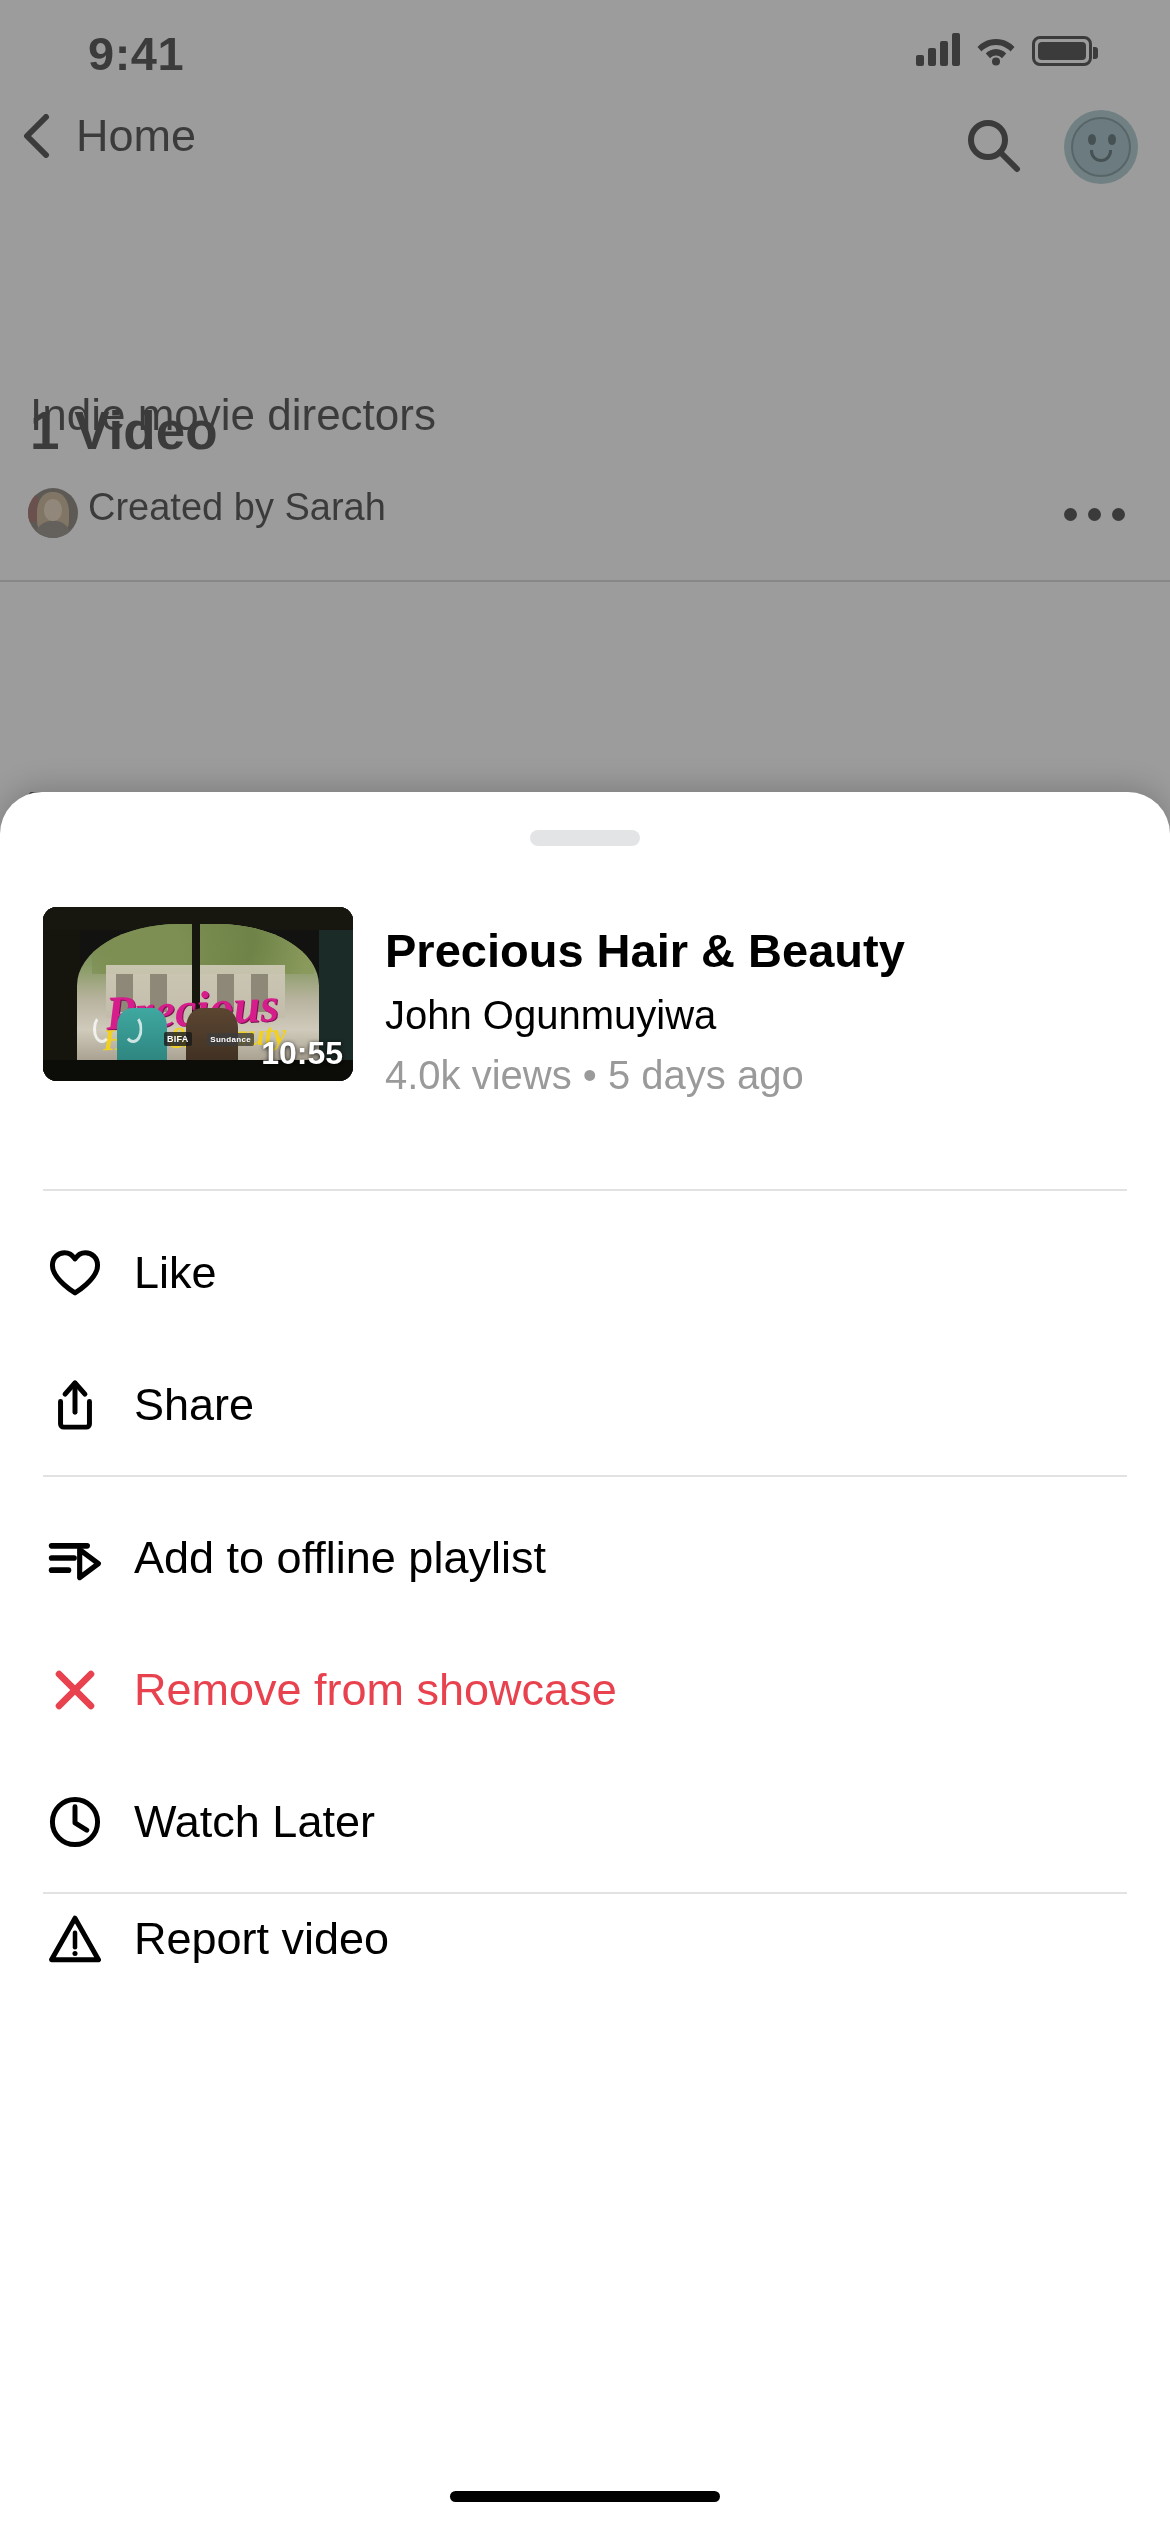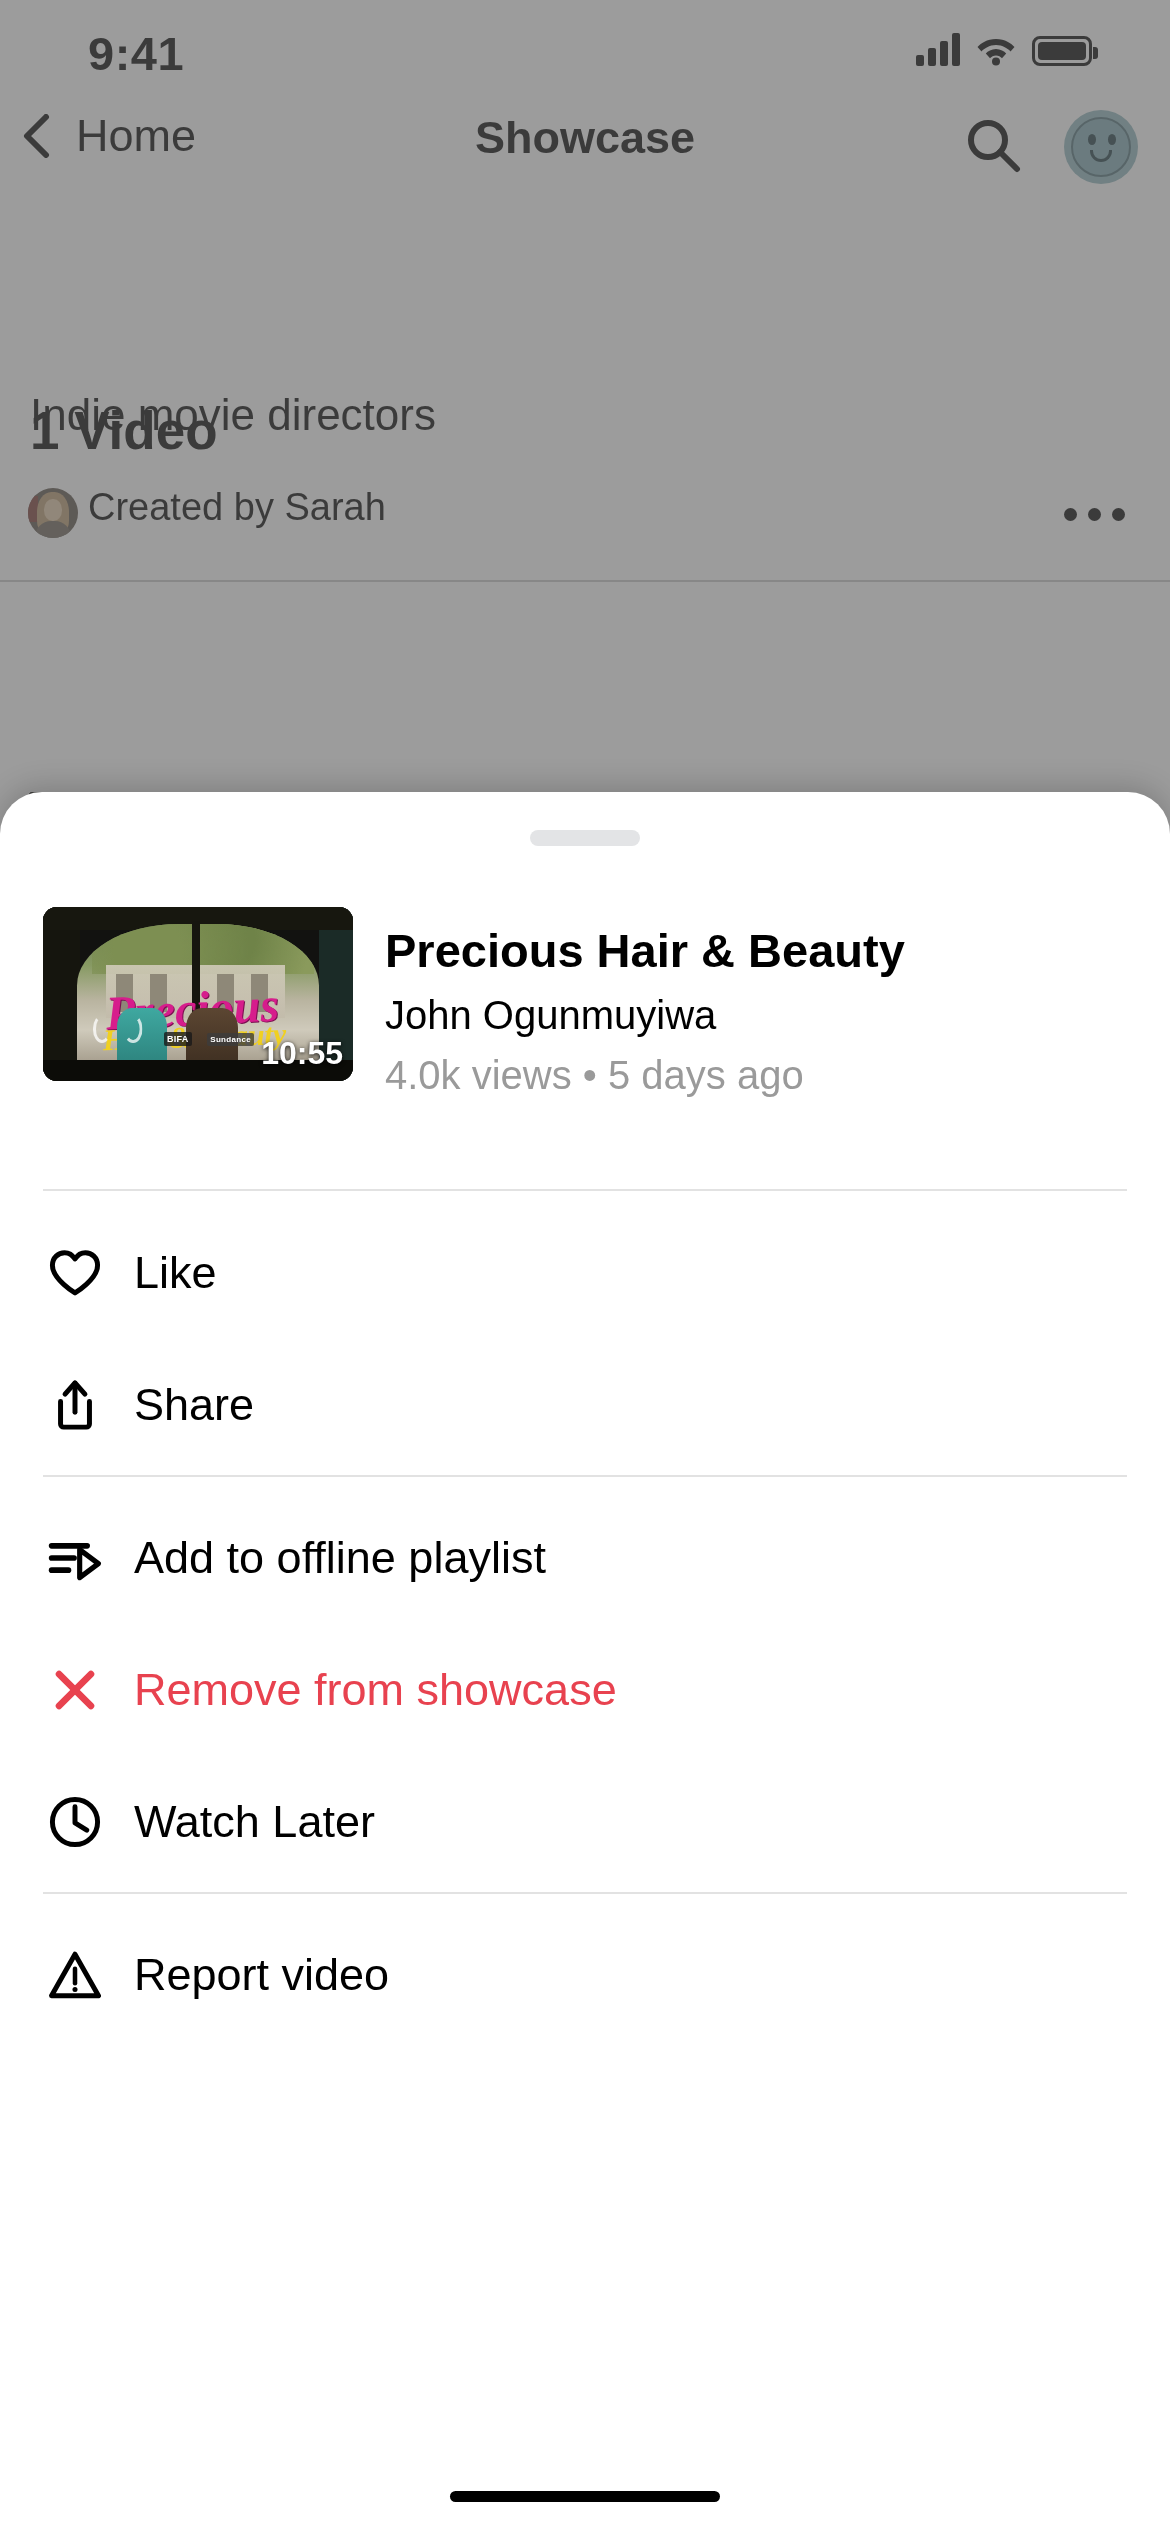--- a/index.html
+++ b/index.html
@@ -240,21 +240,20 @@
         </div>
       </div>
 
       <div class="navbar">
         <div class="nav-back">
           <svg class="chev" viewBox="0 0 28 44">
             <path d="M24 3 L5 22 L24 41" stroke="#000" stroke-width="6" fill="none" stroke-linecap="round" stroke-linejoin="round"></path>
           </svg>
           <span class="nav-back-label">Home</span>
         </div>
-        <div class="nav-title">Showcase</div>
         <svg class="nav-search" viewBox="0 0 58 58">
           <circle cx="24" cy="24" r="17" stroke="#000" stroke-width="6" fill="none"></circle>
           <line x1="36" y1="36" x2="53" y2="53" stroke="#000" stroke-width="6" stroke-linecap="round"></line>
         </svg>
         <div class="nav-avatar">
           <div class="inner"></div>
           <div class="eye l"></div>
             <div class="eye r"></div>
           <div class="mouth"></div>
         </div>
@@ -409,21 +408,21 @@
         <svg viewBox="0 0 62 62" width="52" height="52">
           <line x1="12" y1="12" x2="50" y2="50" stroke="#e8424f" stroke-width="8" stroke-linecap="round"></line>
           <line x1="50" y1="12" x2="12" y2="50" stroke="#e8424f" stroke-width="8" stroke-linecap="round"></line>
         </svg>
       </span>
       <span class="menu-label">Remove from showcase</span>
     </div>
 
     <div class="sheet-rule" style="top:1100px;"></div>
 
-    <div class="menu-item" style="top:1117px;">
+    <div class="menu-item" style="top:1081px;">
       <span class="menu-icon">
         <svg viewBox="0 0 62 62" width="56" height="56">
           <path d="M31 8 L57 54 L5 54 Z" fill="none" stroke="#000" stroke-width="5.5" stroke-linejoin="round"></path>
           <line x1="31" y1="24" x2="31" y2="40" stroke="#000" stroke-width="5" stroke-linecap="round"></line>
           <circle cx="31" cy="47" r="2.8" fill="#000"></circle>
         </svg>
       </span>
       <span class="menu-label">Report video</span>
     </div>
 

